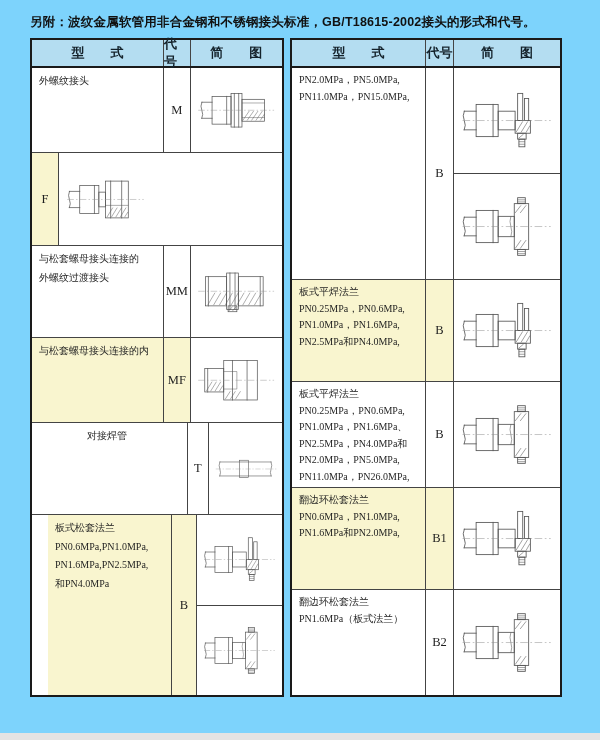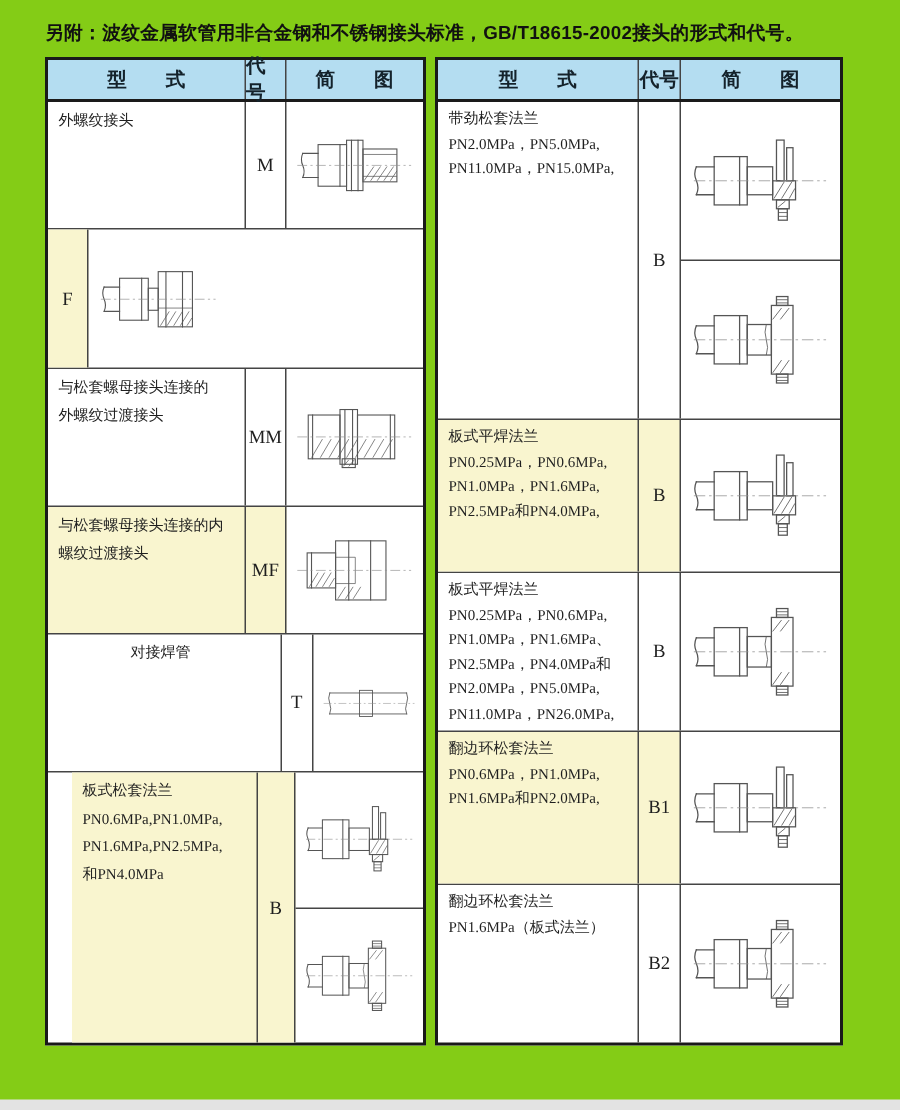--- a/index.html
+++ b/index.html
@@ -2,21 +2,21 @@
 <html style="--headbg: #b4ddf1; --hlbg: #f9f5cf; --outer: #1a1a1a; --grid: #444444; --dstroke: #555555;"><head>
 <meta charset="utf-8">
 <style>
   :root{
     --w:600px; --h:740px;
   }
   *{box-sizing:border-box; margin:0; padding:0;}
   html,body{width:var(--w); height:var(--h); background:#ffffff; overflow:hidden;}
   body{font-family:"Liberation Serif", serif; color:#1f1f1f; position:relative;}
 
-  .page{position:absolute; inset:0; background:#84cc16;}
+  .page{position:absolute; inset:0; background:#7dd3fc;}
   .caption{
     position:absolute; left:30px; top:14px; width:540px;
     font-family:"Liberation Sans", sans-serif;
     font-weight:bold; font-size:12.5px; letter-spacing:.2px; color:#111;
   }
   .tables{
     position:absolute; left:30px; top:38px;
     display:flex; gap:6px;
   }
   .tbl{
@@ -156,21 +156,20 @@
                 <rect x="44" y="56" width="12" height="8" class="ln"></rect>
                 <path d="M45 63 l5 -6 M50 63 l5 -6" class="lt"></path>
                 <path d="M3 36 H107" class="cl"></path>
               </svg>
             </div>
           </div>
         </div>
         <div class="row" style="height: 85px;">
           <div class="cell type-cell c-type-l hl">
             <div class="type-line">与松套螺母接头连接的内</div>
-            <div class="type-line">螺纹过渡接头</div>
           </div>
           <div class="cell code-cell c-code-l hl">MF</div>
           <div class="cell diag-cell c-diag-l">
             <div class="diag">
               <svg class="diag-svg" viewBox="0 0 110 72">
                 <rect x="12" y="20" width="26" height="32" class="ln"></rect>
                 <line x1="16" y1="20" x2="16" y2="52" class="ln"></line>
                 <rect x="38" y="9" width="46" height="54" class="ln"></rect>
                 <line x1="50" y1="9" x2="50" y2="63" class="ln"></line>
                 <line x1="70" y1="9" x2="70" y2="63" class="ln"></line>
@@ -246,21 +245,20 @@
         </div>
       </div>
     <div class="tbl tbl-right" id="right-table">
         <div class="thead">
           <div class="cell c-type-r">型　　式</div>
           <div class="cell c-code-r">代号</div>
           <div class="cell c-diag-r">简　　图</div>
         </div>
         <div class="row" style="height: 212px;">
           <div class="cell type-cell c-type-r">
-            <div class="type-line">带劲松套法兰</div>
             <div class="type-line">PN2.0MPa，PN5.0MPa,</div>
             <div class="type-line">PN11.0MPa，PN15.0MPa,</div>
           </div>
           <div class="cell code-cell c-code-r">B</div>
           <div class="cell diag-cell c-diag-r">
             <div class="diag">
               <svg class="diag-svg" viewBox="0 0 110 72">
                 <path d="M5 25 q-2.5 5.5 0 11 q2.5 5.5 0 11" class="ln"></path>
                 <path d="M5 25 h14 M5 47 h14" class="ln"></path>
                 <rect x="19" y="17" width="26" height="38" class="ln"></rect>

